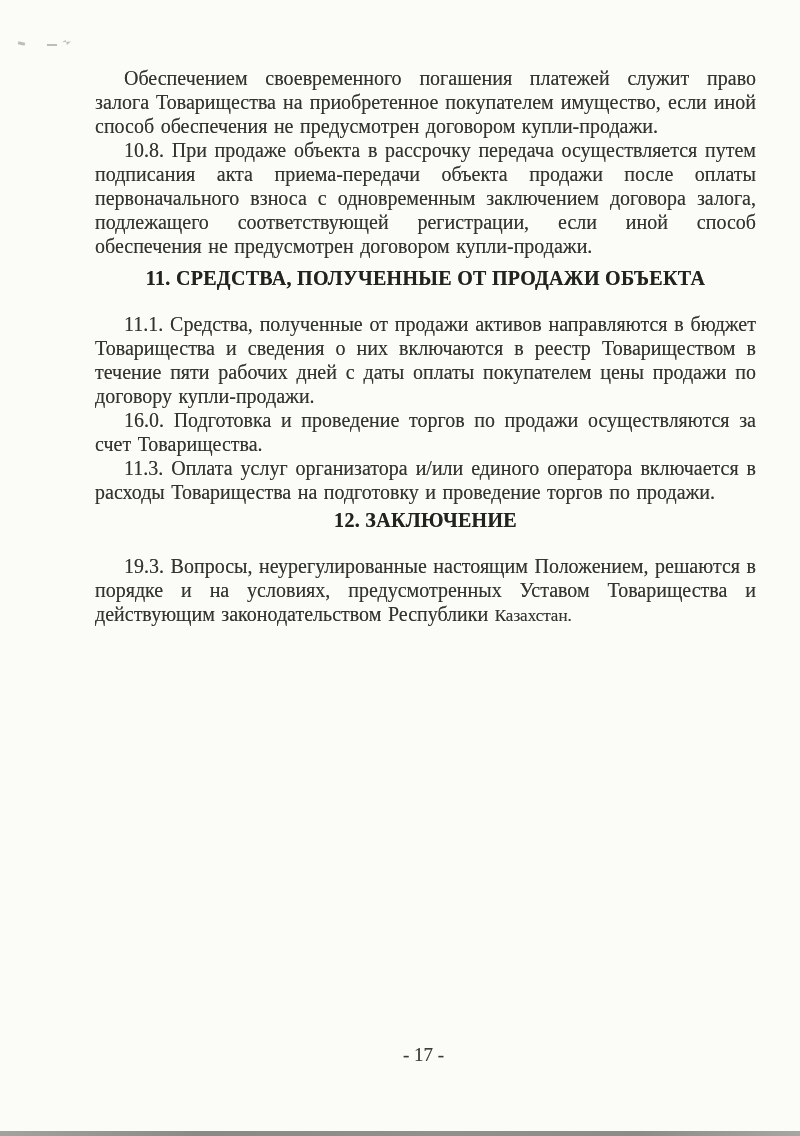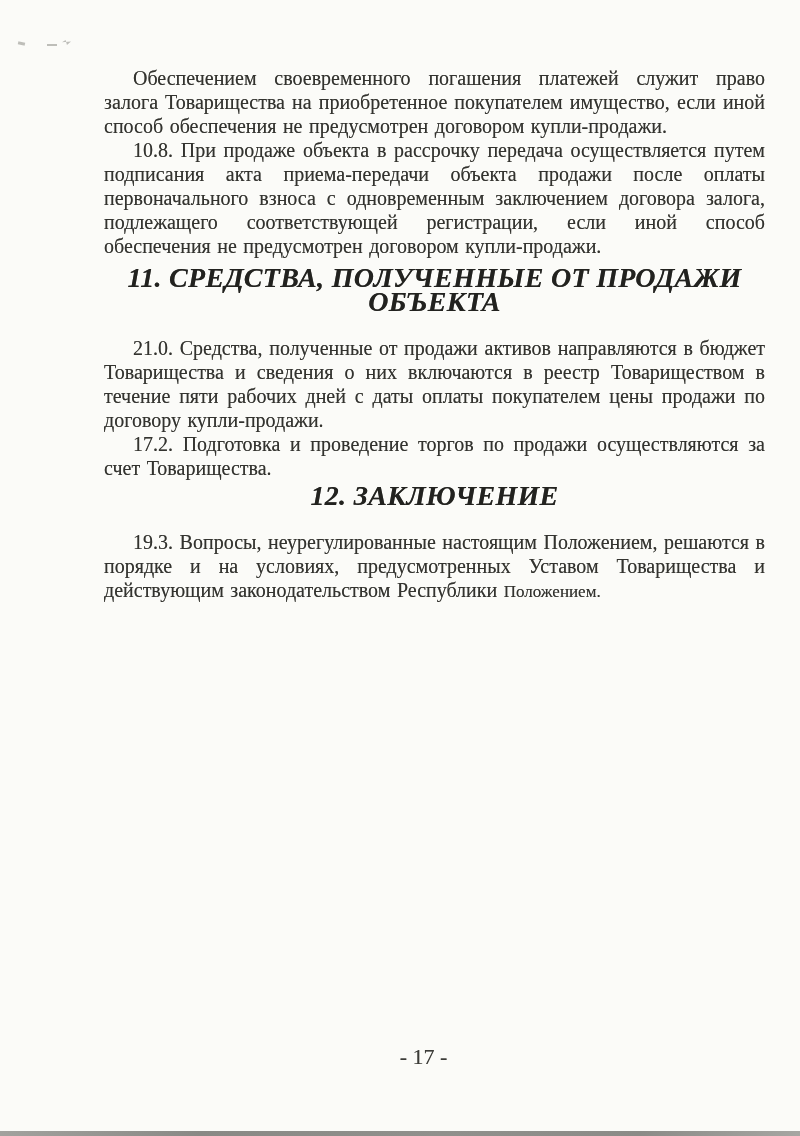--- a/index.html
+++ b/index.html
@@ -6,52 +6,51 @@
   body {
     width: 800px; height: 1136px;
     background: #fbfbf8;
     font-family: "Liberation Serif", serif;
     color: #33332f;
     position: relative;
     overflow: hidden;
   }
   .page-content {
     position: absolute;
-    left: 104px; top: 66px;
+    left: 95px; top: 66px;
     width: 661px;
   }
   p.body-par {
     margin: 0;
     font-size: 20px;
     line-height: 24px;
     text-align: justify;
     text-indent: 29px;
     word-spacing: 1.5px;
     text-shadow: 0 0 0.5px rgba(45,45,40,0.55);
   }
   .section-heading {
-    font-size: 28px;
+    font-size: 20px;
     line-height: 24px;
     font-weight: bold;
     text-align: center;
     color: #22221f;
     letter-spacing: 0.3px;
     margin: 8px 0 22px 0;
     text-shadow: 0 0 0.5px rgba(25,25,22,0.6);
-    font-style: italic;
   }
   .section-heading.second { margin-top: 4px; }
   .tail-small { font-size: 17px; }
   .page-footer {
     position: absolute;
     top: 1044px;
     left: 93px;
     width: 661px;
     text-align: center;
-    font-size: 22px;
+    font-size: 19px;
     color: #3c3c38;
     text-shadow: 0 0 0.5px rgba(45,45,40,0.5);
   }
   .scan-edge {
     position: absolute;
     left: 0; bottom: 0;
     width: 800px; height: 5px;
     background: linear-gradient(90deg, #a2a29e 0%, #898985 25%, #90908c 55%, #8b8b87 80%, #a6a6a2 100%);
   }
   .speck {
@@ -72,27 +71,28 @@
 <span class="speck speck-3"></span>
 
 <div class="page-content">
 
   <p class="body-par">Обеспечением своевременного погашения платежей служит право залога Товарищества на приобретенное покупателем имущество, если иной способ обеспечения не предусмотрен договором купли-продажи.</p>
 
   <p class="body-par">10.8. При продаже объекта в рассрочку передача осуществляется путем подписания акта приема-передачи объекта продажи после оплаты первоначального взноса с одновременным заключением договора залога, подлежащего соответствующей регистрации, если иной способ обеспечения не предусмотрен договором купли-продажи.</p>
 
   <h2 class="section-heading">11. СРЕДСТВА, ПОЛУЧЕННЫЕ ОТ ПРОДАЖИ ОБЪЕКТА</h2>
 
-  <p class="body-par">21.0. Средства, полученные от продажи активов направляются в бюджет Товарищества и сведения о них включаются в реестр Товариществом в течение пяти рабочих дней с даты оплаты покупателем цены продажи по договору купли-продажи.</p>
+  <p class="body-par">11.1. Средства, полученные от продажи активов направляются в бюджет Товарищества и сведения о них включаются в реестр Товариществом в течение пяти рабочих дней с даты оплаты покупателем цены продажи по договору купли-продажи.</p>
 
-  <p class="body-par">17.2. Подготовка и проведение торгов по продажи осуществляются за счет Товарищества.</p>
+  <p class="body-par">16.0. Подготовка и проведение торгов по продажи осуществляются за счет Товарищества.</p>
 
+  <p class="body-par">11.3. Оплата услуг организатора и/или единого оператора включается в расходы Товарищества на подготовку и проведение торгов по продажи.</p>
 
   <h2 class="section-heading second">12. ЗАКЛЮЧЕНИЕ</h2>
 
 
-  <p class="body-par"><span>19.3. Вопросы, неурегулированные настоящим Положением, решаются в порядке и на условиях, предусмотренных Уставом Товарищества и действующим законодательством Республики </span><span class="tail-small">Положением.</span></p>
+  <p class="body-par"><span>19.3. Вопросы, неурегулированные настоящим Положением, решаются в порядке и на условиях, предусмотренных Уставом Товарищества и действующим законодательством Республики </span><span class="tail-small">Казахстан.</span></p>
 
 </div>
 
 <div class="page-footer">- 17 -</div>
 
 <div class="scan-edge"></div>
 
 </body></html>

